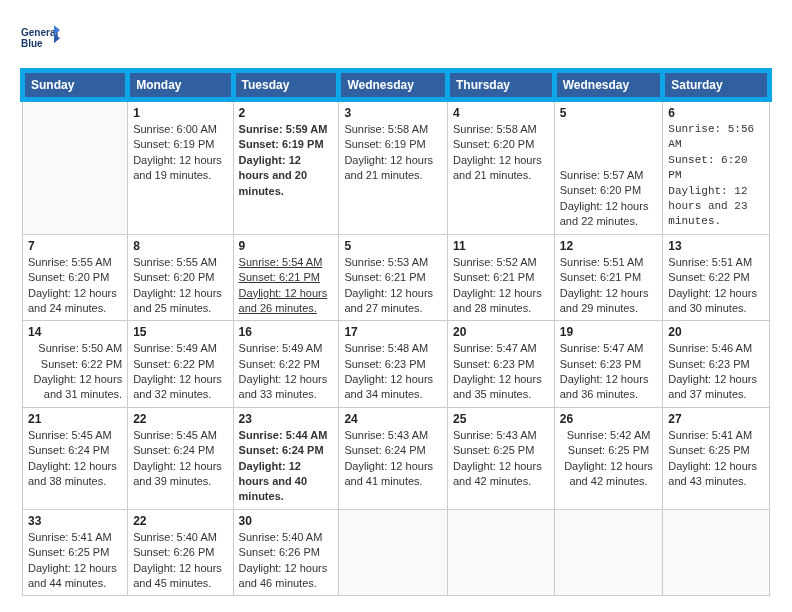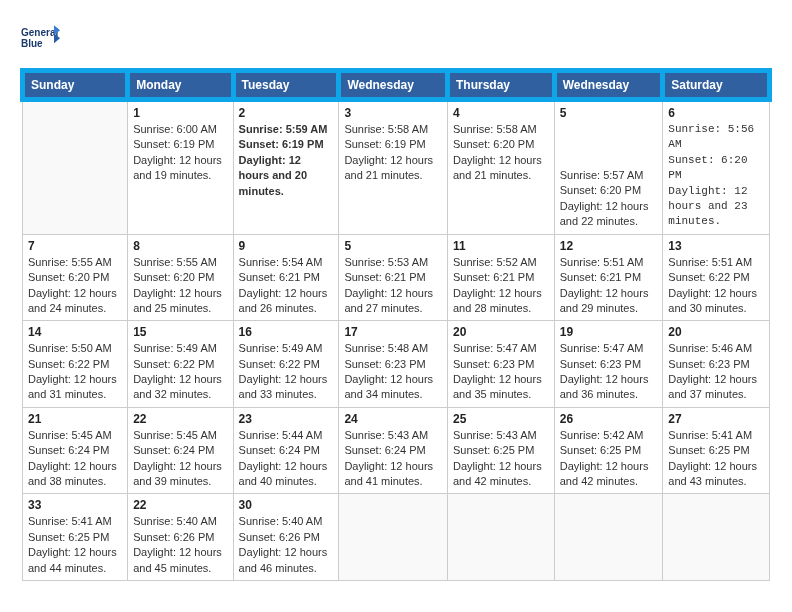--- a/index.html
+++ b/index.html
@@ -156,21 +156,21 @@
 Daylight: 12 hours and 24 minutes.</div>
           </td>
           <td>
             <span class="day-num">8</span>
             <div class="day-info" style="white-space: pre-line;">Sunrise: 5:55 AM
 Sunset: 6:20 PM
 Daylight: 12 hours and 25 minutes.</div>
           </td>
           <td>
             <span class="day-num">9</span>
-            <div class="day-info" style="white-space: pre-line;">Sunrise: 5:54 AM
+            <div class="day-info" style="white-space: pre-line; text-decoration: underline;">Sunrise: 5:54 AM
 Sunset: 6:21 PM
 Daylight: 12 hours and 26 minutes.</div>
           </td>
           <td>
             <span class="day-num">5</span>
             <div class="day-info" style="white-space: pre-line;">Sunrise: 5:53 AM
 Sunset: 6:21 PM
 Daylight: 12 hours and 27 minutes.</div>
           </td>
           <td>
@@ -188,21 +188,21 @@
           <td>
             <span class="day-num">13</span>
             <div class="day-info" style="white-space: pre-line;">Sunrise: 5:51 AM
 Sunset: 6:22 PM
 Daylight: 12 hours and 30 minutes.</div>
           </td>
         </tr>
         <tr>
           <td>
             <span class="day-num">14</span>
-            <div class="day-info" style="white-space: pre-line;">Sunrise: 5:50 AM
+            <div class="day-info" style="white-space: pre-line; text-align: right;">Sunrise: 5:50 AM
 Sunset: 6:22 PM
 Daylight: 12 hours and 31 minutes.</div>
           </td>
           <td>
             <span class="day-num">15</span>
             <div class="day-info" style="white-space: pre-line;">Sunrise: 5:49 AM
 Sunset: 6:22 PM
 Daylight: 12 hours and 32 minutes.</div>
           </td>
           <td>
@@ -244,39 +244,39 @@
 Daylight: 12 hours and 38 minutes.</div>
           </td>
           <td>
             <span class="day-num">22</span>
             <div class="day-info" style="white-space: pre-line;">Sunrise: 5:45 AM
 Sunset: 6:24 PM
 Daylight: 12 hours and 39 minutes.</div>
           </td>
           <td>
             <span class="day-num">23</span>
-            <div class="day-info" style="white-space: pre-line;">Sunrise: 5:44 AM
+            <div class="day-info" style="white-space: pre-line; font-weight: bold;">Sunrise: 5:44 AM
 Sunset: 6:24 PM
 Daylight: 12 hours and 40 minutes.</div>
           </td>
           <td>
             <span class="day-num">24</span>
             <div class="day-info" style="white-space: pre-line;">Sunrise: 5:43 AM
 Sunset: 6:24 PM
 Daylight: 12 hours and 41 minutes.</div>
           </td>
           <td>
             <span class="day-num">25</span>
             <div class="day-info" style="white-space: pre-line;">Sunrise: 5:43 AM
 Sunset: 6:25 PM
 Daylight: 12 hours and 42 minutes.</div>
           </td>
           <td>
             <span class="day-num">26</span>
-            <div class="day-info" style="white-space: pre-line;">Sunrise: 5:42 AM
+            <div class="day-info" style="white-space: pre-line; text-align: center;">Sunrise: 5:42 AM
 Sunset: 6:25 PM
 Daylight: 12 hours and 42 minutes.</div>
           </td>
           <td>
             <span class="day-num">27</span>
             <div class="day-info" style="white-space: pre-line;">Sunrise: 5:41 AM
 Sunset: 6:25 PM
 Daylight: 12 hours and 43 minutes.</div>
           </td>
         </tr>

